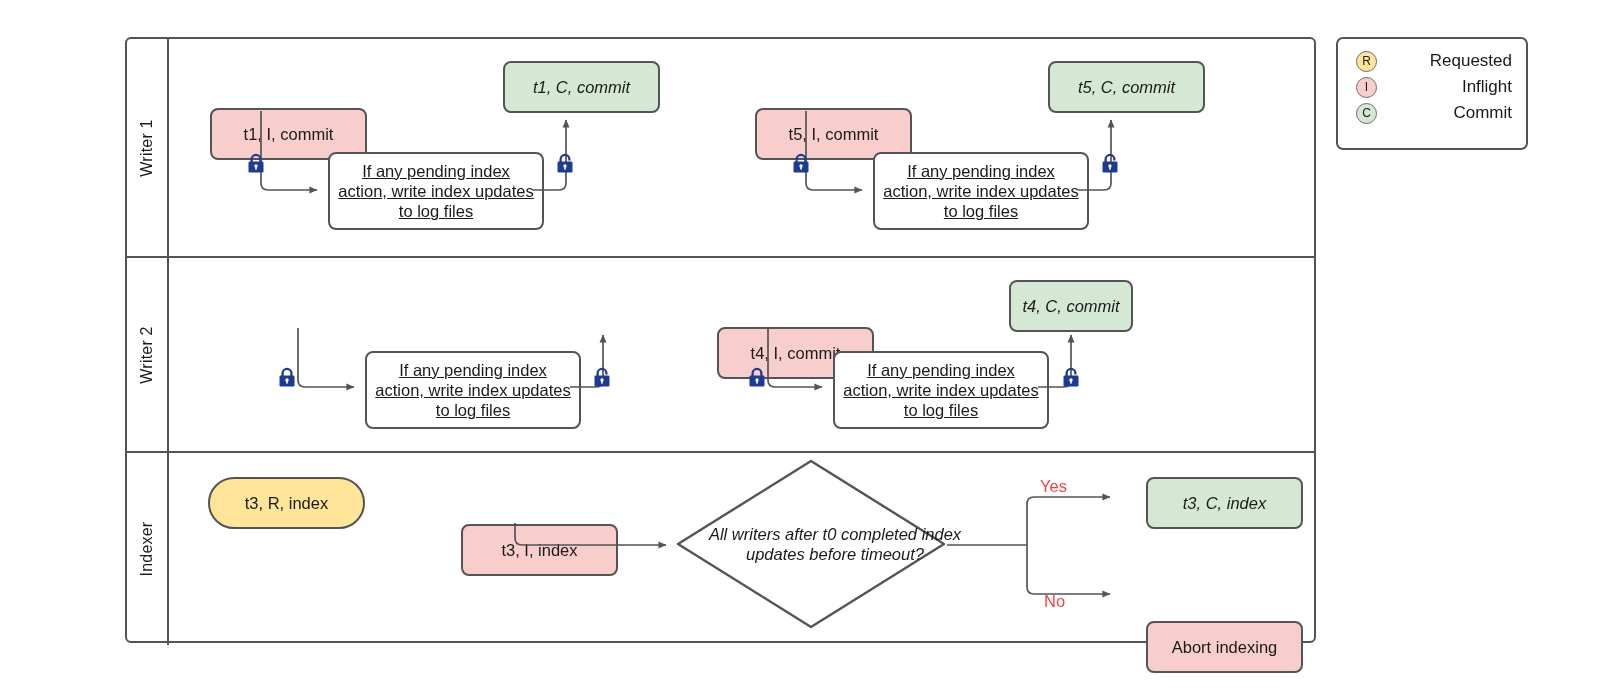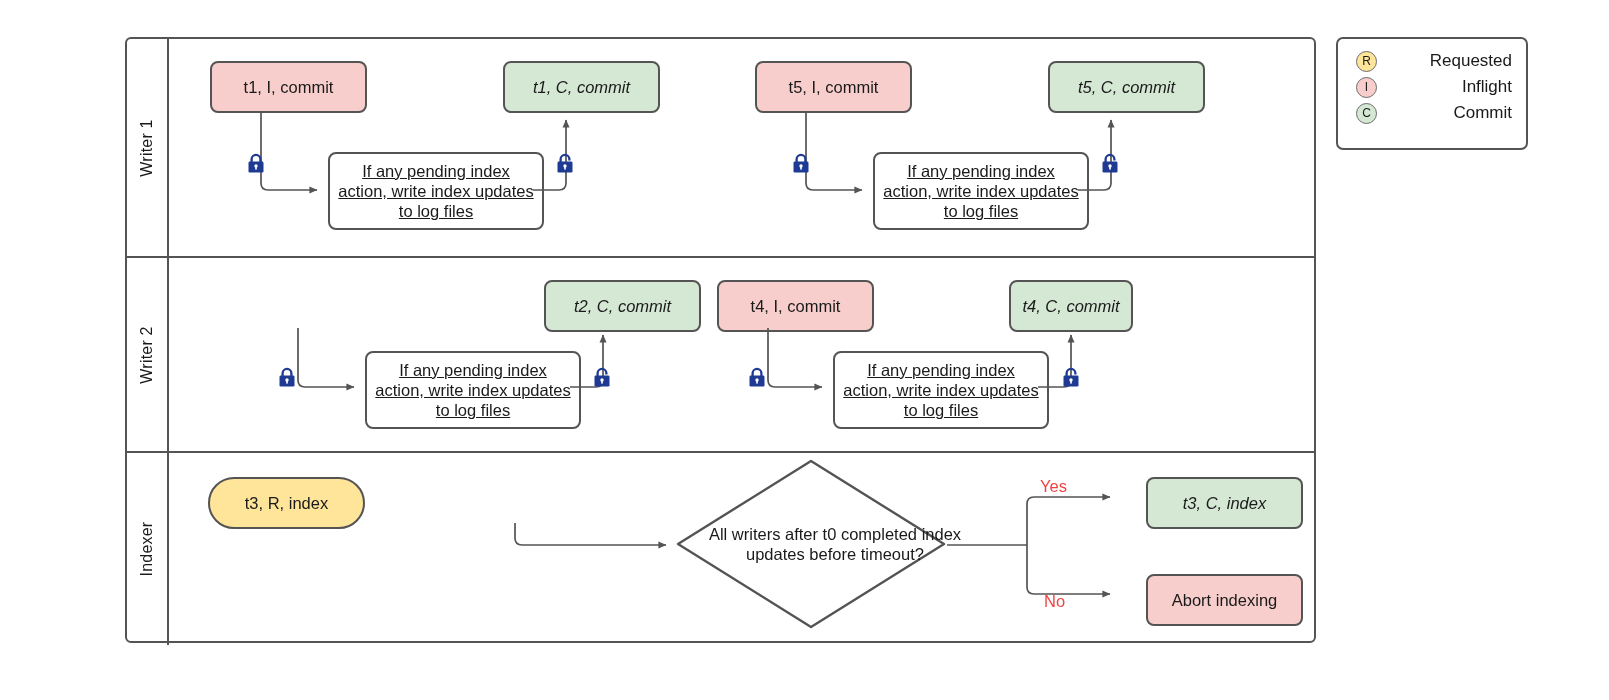--- a/index.html
+++ b/index.html
@@ -62,21 +62,21 @@
     border-radius: 8px;
     display: flex;
     align-items: center;
     justify-content: center;
     text-align: center;
     font-size: 16.5px;
     color: #1a1a1a;
     line-height: 1.22;
     padding: 2px 6px;
   }
-  .node.pink   { background: #f8cecc; }
+  .node.pink   { background: #f8cecc; margin-top: 47px; }
   .node.green  { background: #d5e8d4; font-style: italic; }
   .node.yellow { background: #ffe599; border-radius: 26px; }
   .node.white  { background: #ffffff; text-decoration: underline; }
 
   
   .diamond-wrap { position: absolute; }
   .diamond-wrap svg { position: absolute; left: 0; top: 0; overflow: visible; }
   .diamond-label {
     position: absolute;
     left: 0; top: 0;
@@ -162,41 +162,41 @@
         <div class="node green" style="left:879px;top:22px;width:157px;height:52px;">t5, C, commit</div>
       </div>
     </div>
 
     <div class="lane" style="top:217px;height:195px;">
       <div class="lane-header">
         <span>Writer 2</span>
       </div>
       <div class="lane-body">
         <div class="node white" style="left:196px;top:93px;width:216px;height:78px;">If any pending index action, write index updates to log files</div>
-        <div class="node green" style="left:375px;top:22px;width:157px;height:52px;">t2, C, commit</div>
         <div class="node pink" style="left:548px;top:22px;width:157px;height:52px;">t4, I, commit</div>
         <div class="node white" style="left:664px;top:93px;width:216px;height:78px;">If any pending index action, write index updates to log files</div>
         <div class="node green" style="left:840px;top:22px;width:124px;height:52px;">t4, C, commit</div>
       </div>
     </div>
 
     <div class="lane" style="top:412px;height:194px;">
       <div class="lane-header">
         <span>Indexer</span>
       </div>
       <div class="lane-body">
         <div class="node yellow" style="left:39px;top:24px;width:157px;height:52px;">t3, R, index</div>
+        <div class="node pink" style="left:292px;top:24px;width:157px;height:52px;">t3, I, index</div>
         <div class="node green" style="left:977px;top:24px;width:157px;height:52px;">t3, C, index</div>
         <div class="node pink" style="left:977px;top:121px;width:157px;height:52px;">Abort indexing</div>
 
         <div class="diamond-wrap" style="left:506px;top:5px;width:272px;height:172px;">
           <svg width="272" height="172" viewBox="0 0 272 172">
             <polygon points="136,3 269,86 136,169 3,86" fill="#ffffff" stroke="#545454" stroke-width="2.4" stroke-linejoin="round"></polygon>
           </svg>
-          <div class="diamond-label" style="padding:0 24px;">All writers after t0 completed index updates before timeout?</div>
+          <div class="diamond-label" style="padding:0 24px;font-style:italic;">All writers after t0 completed index updates before timeout?</div>
         </div>
       </div>
     </div>
   </div>
 
   <svg class="edges">
     <defs>
       <marker id="ah" markerWidth="9" markerHeight="9" refX="7.6" refY="4.1" orient="auto" markerUnits="userSpaceOnUse">
         <path d="M0,0.6 L8,4.1 L0,7.6 z" fill="#545454"></path>
       </marker>

